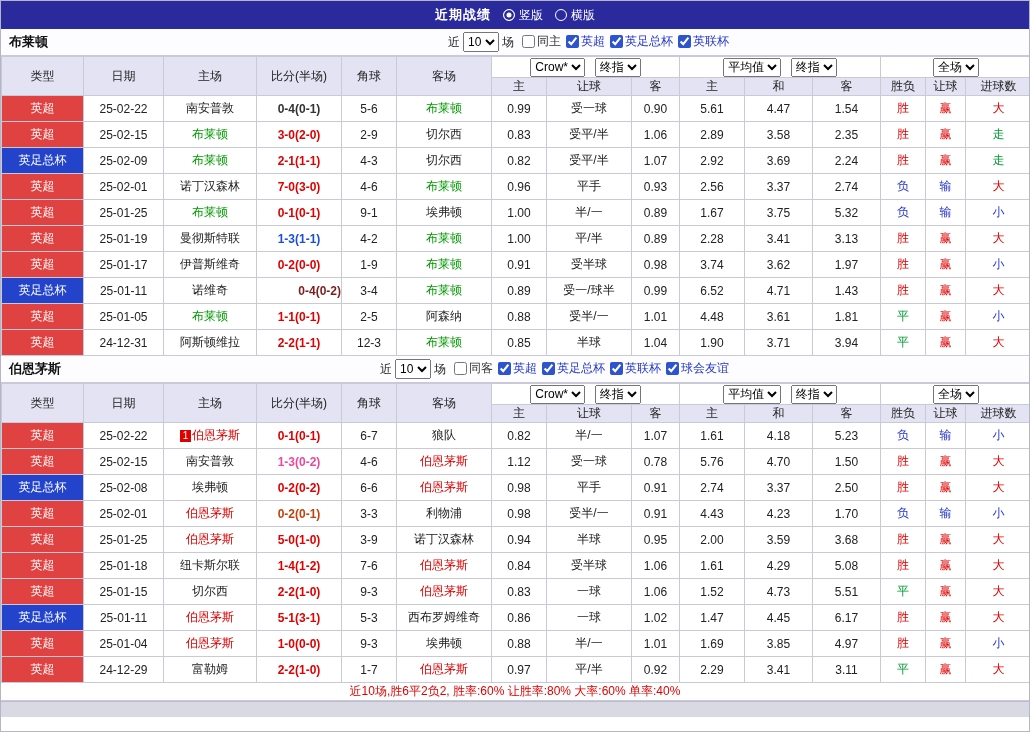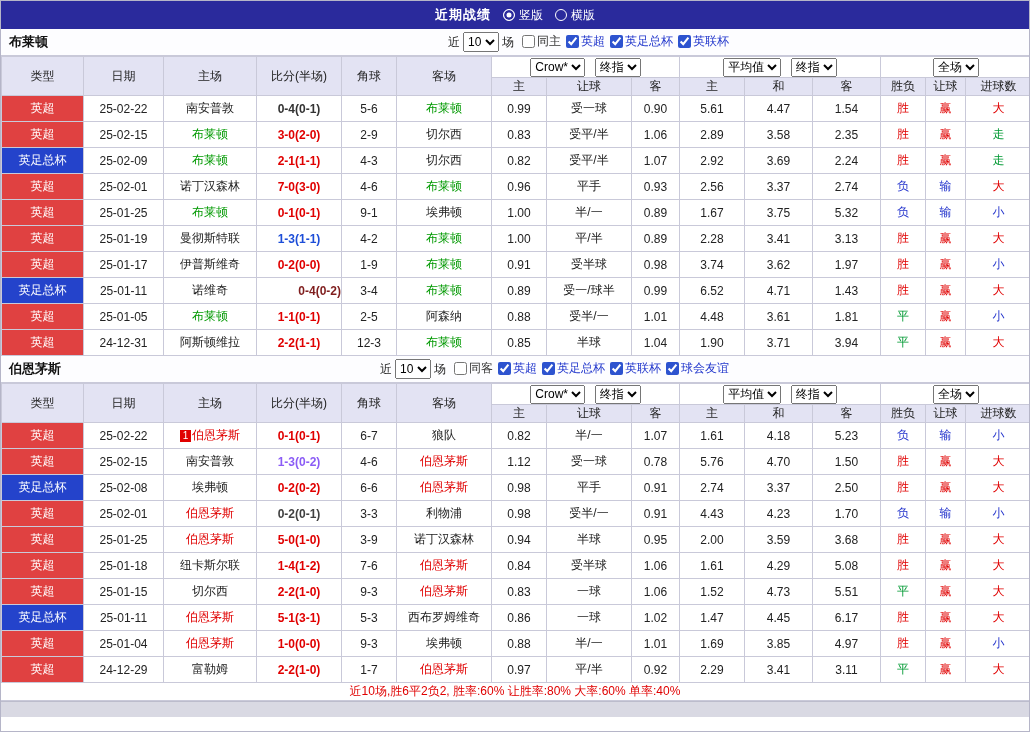--- a/index.html
+++ b/index.html
@@ -389,21 +389,21 @@
             <td>4.18</td>
             <td>5.23</td>
             <td style="color: rgb(35, 51, 204);">负</td>
             <td style="color: rgb(35, 51, 204);">输</td>
             <td style="color: rgb(35, 51, 204);">小</td>
           </tr>
           <tr>
             <td class="comp" style="background: rgb(224, 65, 65);">英超</td>
             <td>25-02-15</td>
             <td><span>南安普敦</span></td>
-            <td class="score" style="color: #8b5cf6;">1-3(0-2)</td>
+            <td class="score" style="color: #ec4899;">1-3(0-2)</td>
             <td>4-6</td>
             <td><span style="color: rgb(224, 0, 0);">伯恩茅斯</span></td>
             <td>1.12</td>
             <td>受一球</td>
             <td>0.78</td>
             <td>5.76</td>
             <td>4.70</td>
             <td>1.50</td>
             <td style="color: rgb(224, 0, 0);">胜</td>
             <td style="color: rgb(224, 0, 0);">赢</td>
@@ -423,21 +423,21 @@
             <td>3.37</td>
             <td>2.50</td>
             <td style="color: rgb(224, 0, 0);">胜</td>
             <td style="color: rgb(224, 0, 0);">赢</td>
             <td style="color: rgb(224, 0, 0);">大</td>
           </tr>
           <tr>
             <td class="comp" style="background: rgb(224, 65, 65);">英超</td>
             <td>25-02-01</td>
             <td><span style="color: rgb(224, 0, 0);">伯恩茅斯</span></td>
-            <td class="score" style="color: #404040; margin-top: 46px;">0-2(0-1)</td>
+            <td class="score" style="color: #c2410c; margin-top: 46px;">0-2(0-1)</td>
             <td>3-3</td>
             <td><span>利物浦</span></td>
             <td>0.98</td>
             <td>受半/一</td>
             <td>0.91</td>
             <td>4.43</td>
             <td>4.23</td>
             <td>1.70</td>
             <td style="color: rgb(35, 51, 204);">负</td>
             <td style="color: rgb(35, 51, 204);">输</td>

